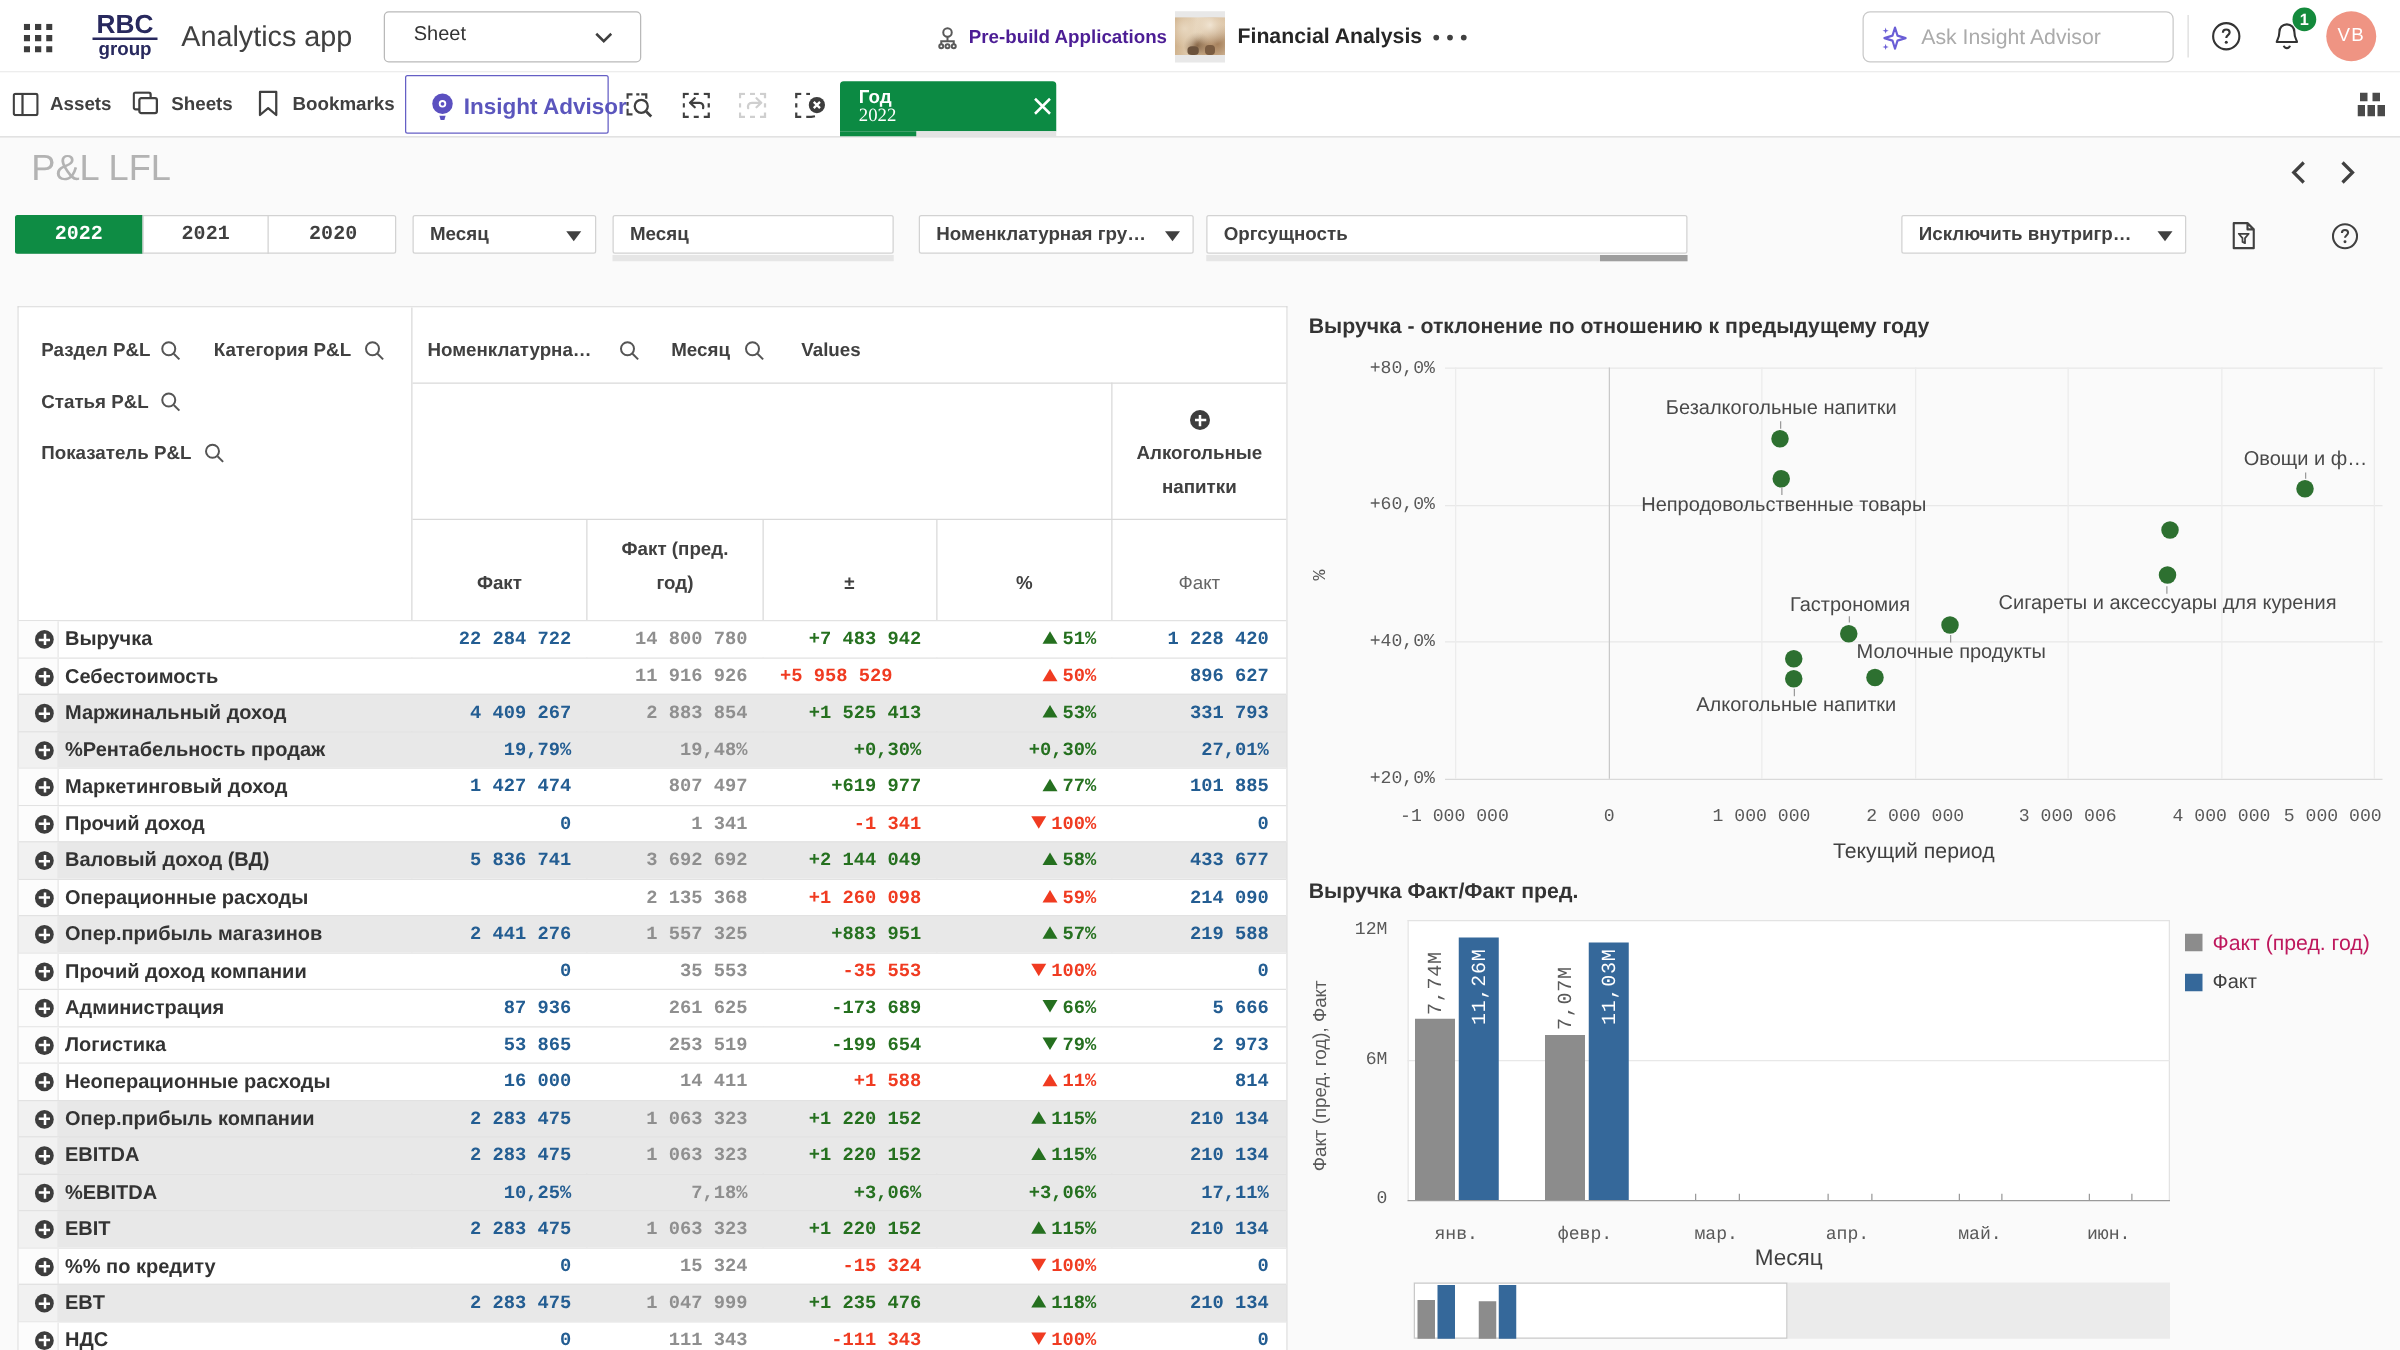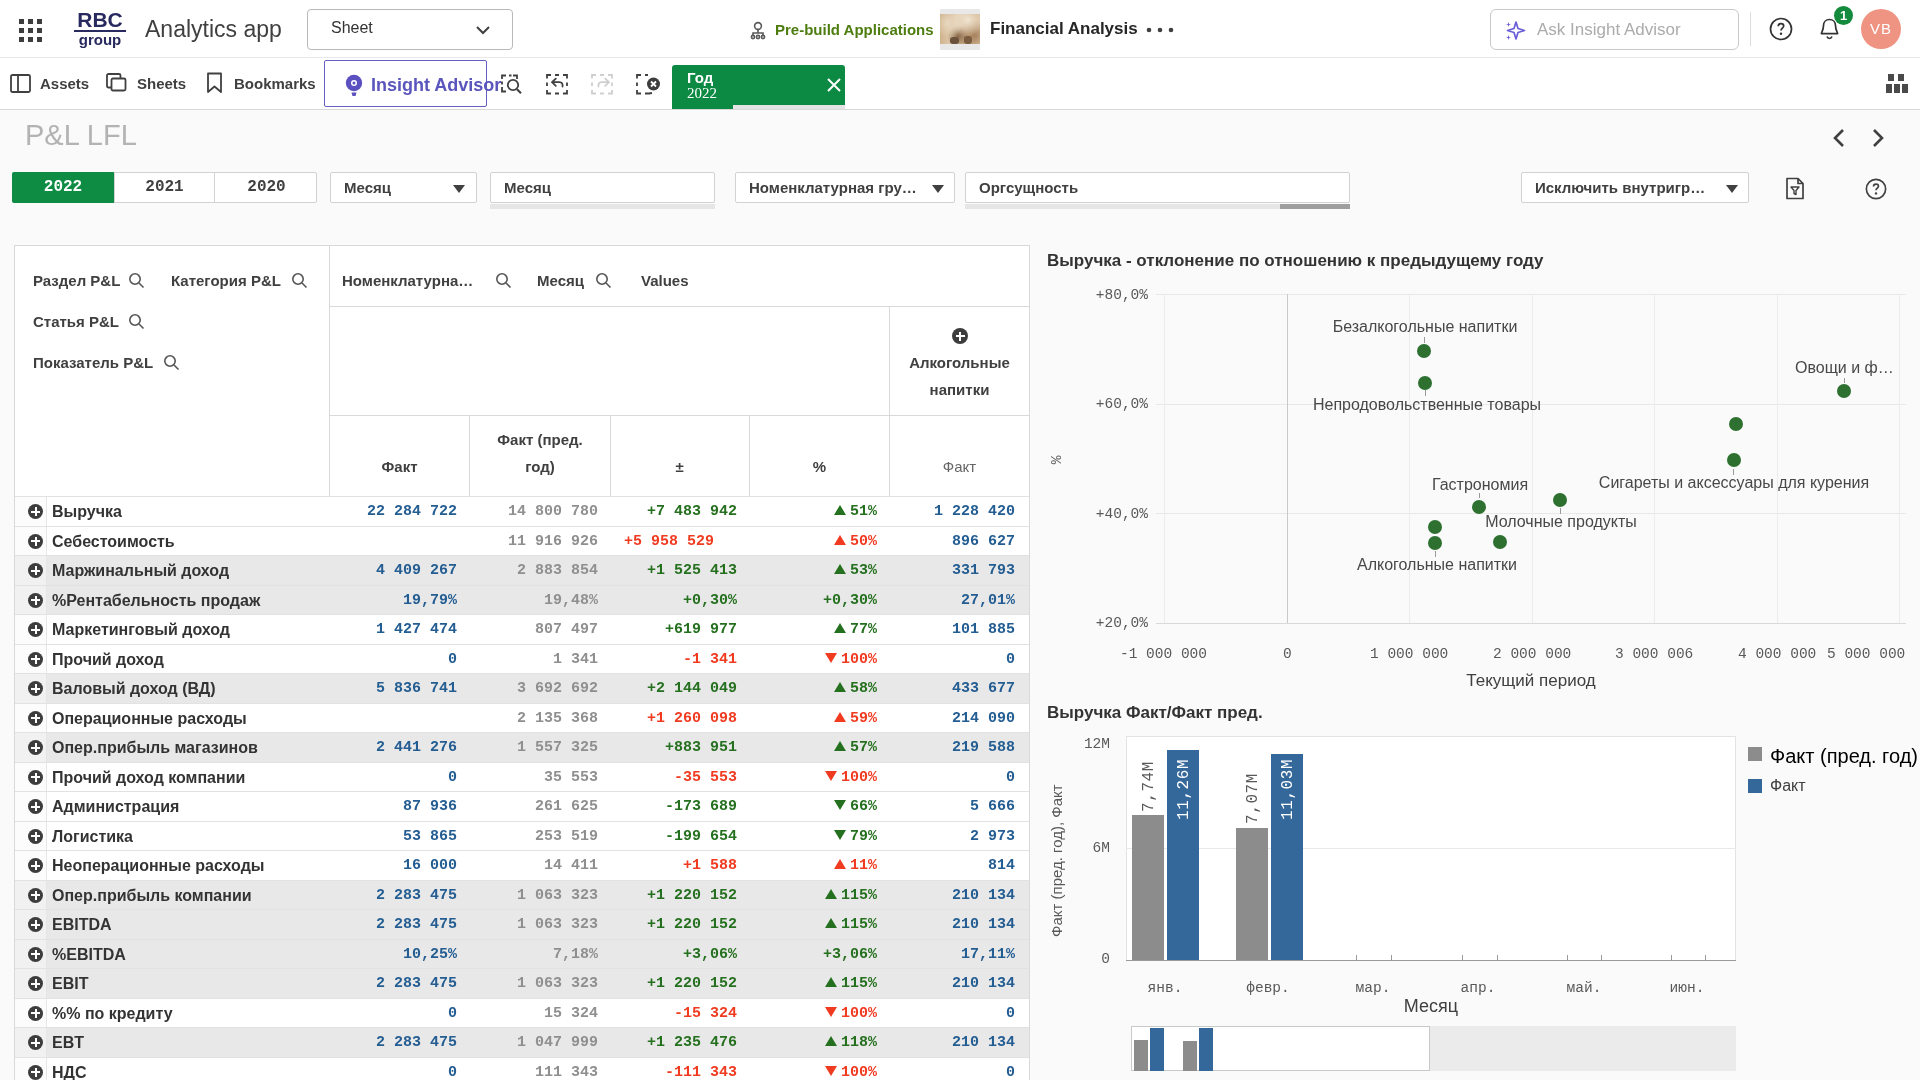--- a/index.html
+++ b/index.html
@@ -74,21 +74,21 @@
       </svg>
   </div>
 
   <svg class="abs" style="left:747px; top:19px;" width="22" height="22" viewBox="0 0 22 22" fill="none" stroke="#595959" stroke-width="1.6">
     <circle cx="11" cy="7" r="3.4"></circle>
     <path d="M11 10.4 V14 M11 14 H6 V16.5 M11 14 H16 V16.5"></path>
     <circle cx="6" cy="18" r="1.6"></circle>
       <circle cx="11" cy="18" r="1.6"></circle>
       <circle cx="16" cy="18" r="1.6"></circle>
   </svg>
-  <div class="abs" style="left:775px; top:21px; font-size:15px; font-weight:700; color:#4d7c0f; white-space:nowrap;">Pre-build Applications</div>
+  <div class="abs" style="left:775px; top:21px; font-size:15px; font-weight:700; color:#4c1d95; white-space:nowrap;">Pre-build Applications</div>
 
   <div class="abs" style="left:940px; top:9px; width:40px; height:41px; background:#e8e8e8;">
     <div class="abs" style="left:0px; top:5px; width:40px; height:30px; background:
       radial-gradient(circle at 20% 30%, #e8d7bf 0%, rgba(0,0,0,0) 40%),
       radial-gradient(circle at 70% 20%, #f0e4d2 0%, rgba(0,0,0,0) 45%),
       radial-gradient(circle at 45% 75%, #8a6a4b 0%, rgba(0,0,0,0) 35%),
       radial-gradient(circle at 85% 70%, #a5805c 0%, rgba(0,0,0,0) 40%),
       linear-gradient(100deg,#c9a87f 0%,#e3d0b5 40%,#cdab82 70%,#dec8ab 100%);"></div>
     <div class="abs" style="left:10px; top:28px; width:9px; height:7px; background:#6b523c; border-radius:40%;"></div>
       <div class="abs" style="left:24px; top:27px; width:8px; height:8px; background:#7a5c41; border-radius:40%;"></div>
@@ -592,21 +592,21 @@
 
   <div class="axlab" style="left:1130px; width:70px; top:980px; text-align:center;">янв.</div>
   <div class="axlab" style="left:1233px; width:70px; top:980px; text-align:center;">февр.</div>
   <div class="axlab" style="left:1338px; width:70px; top:980px; text-align:center;">мар.</div>
   <div class="axlab" style="left:1443px; width:70px; top:980px; text-align:center;">апр.</div>
   <div class="axlab" style="left:1549px; width:70px; top:980px; text-align:center;">май.</div>
   <div class="axlab" style="left:1652px; width:70px; top:980px; text-align:center;">июн.</div>
   <div class="abs" style="left:1126px; width:610px; top:996px; text-align:center; font-size:18px; color:#404040;">Месяц</div>
 
   <div class="abs" style="left:1748px; top:747px; width:14px; height:14px; background:#8c8c8c;"></div>
-  <div class="abs" style="left:1770px; top:745px; font-size:20px; color:#000000;">Факт (пред. год)</div>
+  <div class="abs" style="left:1770px; top:745px; font-size:17px; color:#be185d;">Факт (пред. год)</div>
   <div class="abs" style="left:1748px; top:779px; width:14px; height:14px; background:#35689a;"></div>
   <div class="abs" style="left:1770px; top:777px; font-size:16px; color:#404040;">Факт</div>
 
   <div class="abs" style="left:1131px; top:1026px; width:605px; height:45px; background:#ebebeb;">
     <div class="abs" style="left:0; top:0; width:299px; height:45px; background:#fff; border:1px solid #c9c9c9;"></div>
     <div class="abs" style="left:3px; top:14px; width:14px; height:31px; background:#8c8c8c;"></div>
     <div class="abs" style="left:19px; top:2px; width:14px; height:43px; background:#35689a;"></div>
     <div class="abs" style="left:52px; top:15px; width:14px; height:30px; background:#8c8c8c;"></div>
     <div class="abs" style="left:68px; top:2px; width:14px; height:43px; background:#35689a;"></div>
   </div>

